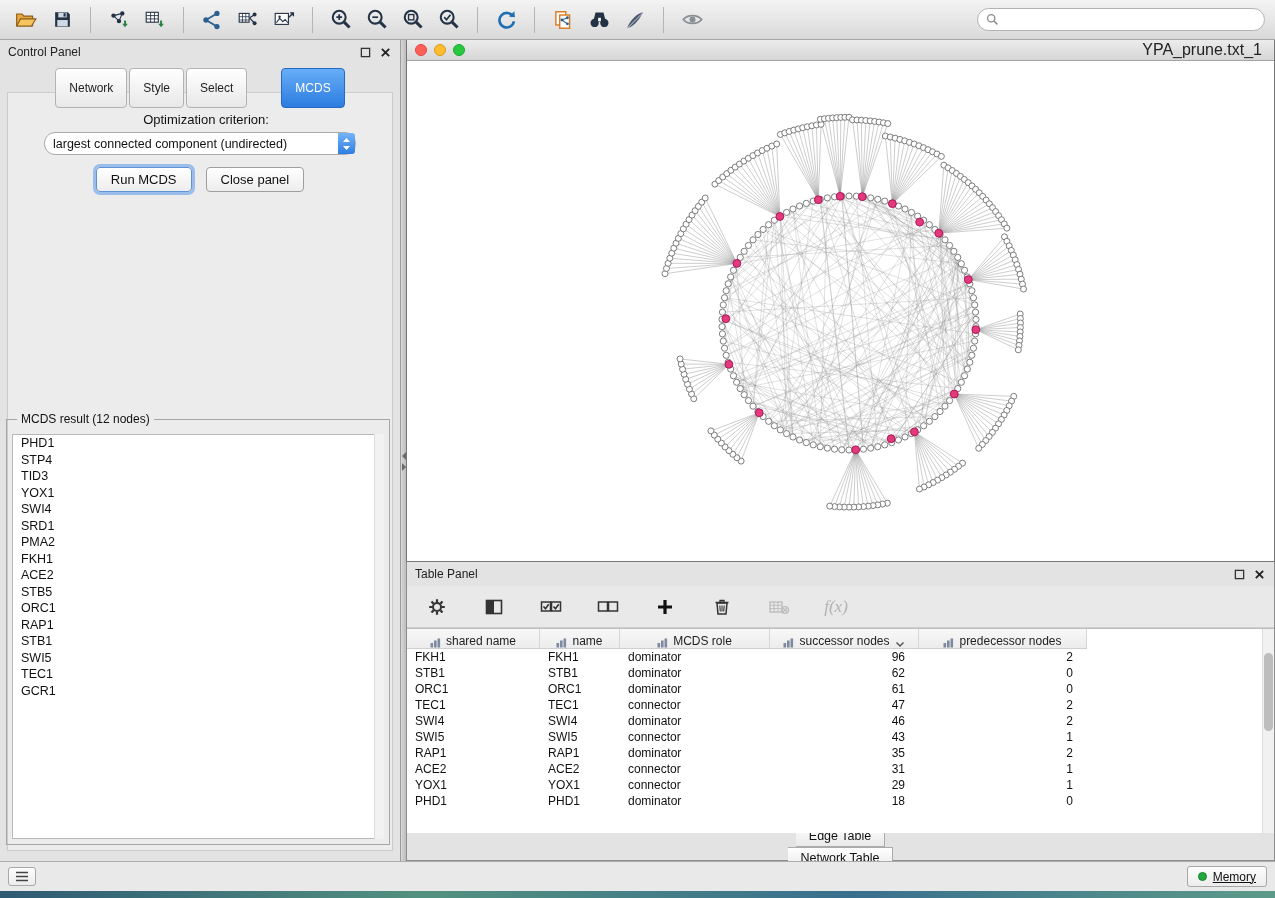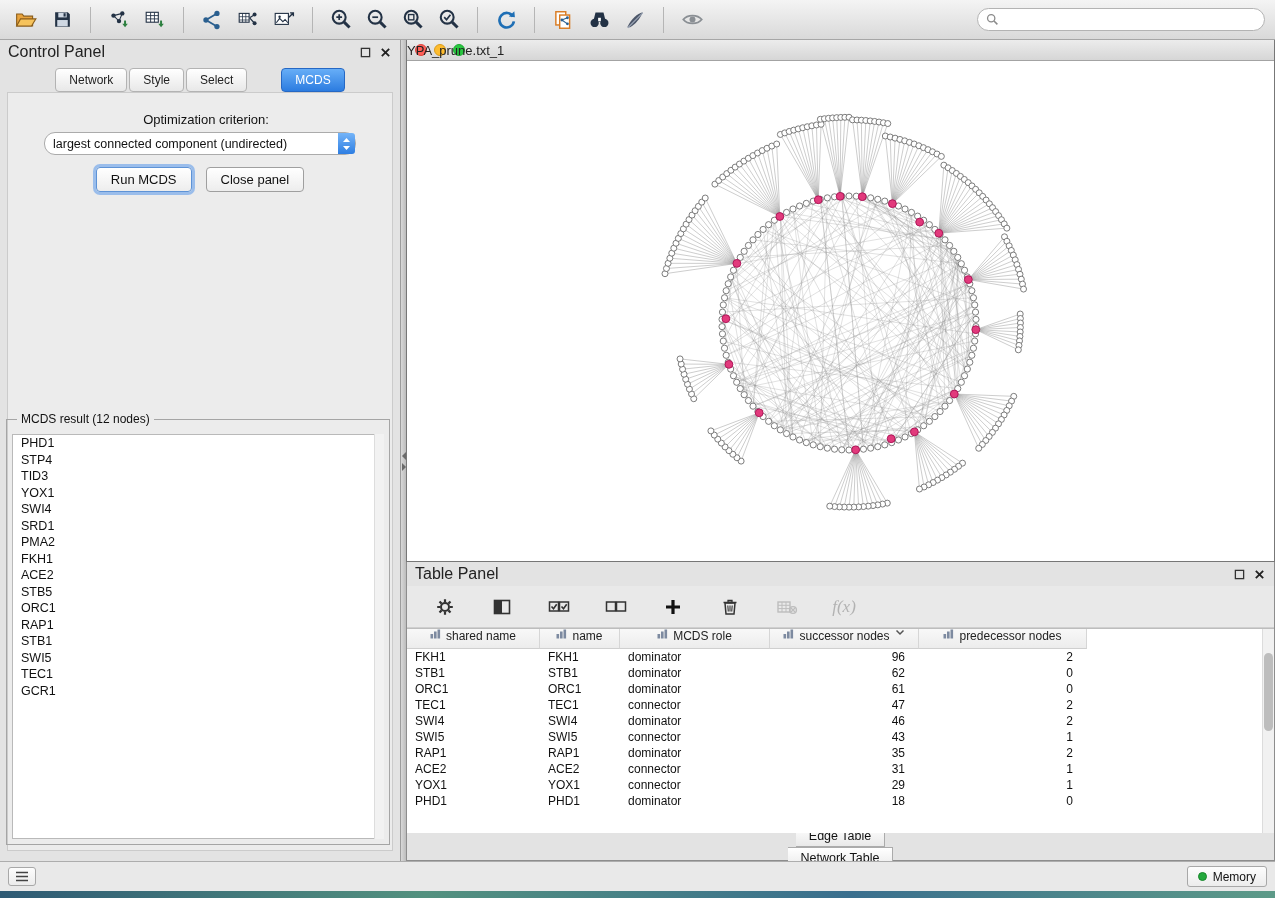--- a/index.html
+++ b/index.html
@@ -15,25 +15,25 @@
   .searchbox { margin-left:auto; width:288px; height:23px; background:#fff; border:1px solid #b3b3b3;
                border-radius:12px; display:flex; align-items:center; padding:0 8px; gap:5px; }
   .searchbox input { border:none; outline:none; flex:1; font-size:12px; font-family:"Liberation Sans",sans-serif; background:transparent; }
 
   
   .main { position:absolute; top:40px; left:0; right:0; bottom:37px; display:flex; }
 
   
   .cpanel { width:401px; background:#e3e3e3; position:relative; border-right:1px solid #9c9c9c; }
   .phead { height:24px; display:flex; align-items:center; padding:0 8px; gap:6px; }
-  .phead .ptitle { font-size:16px; color:#222; flex:1; }
+  .phead .ptitle { font-size:12px; color:#222; flex:1; }
   .wicon { width:14px; height:14px; display:flex; align-items:center; justify-content:center; }
   .cp-card { position:absolute; left:7px; right:7px; top:52px; bottom:10px; background:#ececec; border:1px solid #cbcbcb; }
   .cp-tabs { position:absolute; top:28px; left:0; right:0; display:flex; justify-content:center; gap:2px; z-index:2; }
-  .ctab { padding:4px 13px; font-size:12px; background:linear-gradient(#ffffff,#e8e8e8);
+  .ctab { padding:12px 13px; font-size:12px; background:linear-gradient(#ffffff,#e8e8e8);
           border:1px solid #b3b3b3; border-radius:4px; color:#222; }
   .ctab.active { background:linear-gradient(#67aef7,#2c7ce0); border-color:#2668c4; color:#fff;margin-left:32px; }
   .opt-label { position:absolute; top:72px; left:0; right:0; text-align:center; font-size:13px; color:#111;padding-left:12px; }
   .select { position:absolute; top:92px; left:44px; width:312px; height:23px; background:#fff;
             border:1px solid #ababab; border-radius:11px; display:flex; align-items:center; }
   .select-text { flex:1; padding:0 8px; font-size:12.5px; white-space:nowrap; overflow:hidden; }
   .select-arrows { width:17px; height:21px; border-radius:0 3px 3px 0;
                    background:linear-gradient(#74b4f8,#2e7ee2); display:flex; flex-direction:column;
                    align-items:center; justify-content:center; gap:1px; }
   .btn-row { position:absolute; top:127px; left:0; right:0; display:flex; justify-content:center; gap:14px; }
@@ -58,55 +58,55 @@
   
   .rightcol { flex:1; display:flex; flex-direction:column; }
   .netwin { height:522px; display:flex; flex-direction:column; border:1px solid #777; border-top:none; }
   .net-titlebar { height:21px; background:linear-gradient(#ececec,#d6d6d6); border-bottom:1px solid #a3a3a3;
                   display:flex; align-items:center; padding:0 8px; position:relative; }
   .lights { display:flex; gap:7px; }
   .light { width:12px; height:12px; border-radius:50%; }
   .light.red { background:#ff5f57; border:1px solid #dd4741; }
   .light.yellow { background:#febc2e; border:1px solid #d89c1e; }
   .light.green { background:#28c840; border:1px solid #1da832; }
-  .net-title { position:absolute; left:0; right:4px; text-align:left; font-size:13px; color:#222; pointer-events:none; }
+  .net-title { position:absolute; left:0; right:12px; text-align:right; font-size:16px; color:#222; pointer-events:none; }
   .net-canvas { flex:1; background:#fff; position:relative; overflow:hidden; }
   .net-canvas svg { display:block; width:100%; height:100%; }
 
   
   .tpanel { flex:1; background:#e3e3e3; display:flex; flex-direction:column; border:1px solid #8d8d8d; border-top:none; }
-  .tp-toolbar { height:42px; display:flex; align-items:center; padding-left:26px; gap:33px;
+  .tp-toolbar { height:42px; display:flex; align-items:center; padding-left:18px; gap:33px;
                 border-bottom:1px solid #cfcfcf; background:#e9e9e9; }
   .tpbtn { width:24px; height:24px; display:flex; align-items:center; justify-content:center; }
   .fx { font-family:"Liberation Serif", serif; font-style:italic; font-size:17px; color:#b2b2b2; }
   .tablewrap { flex:1; background:#fff; position:relative; border-top:1px solid #bdbdbd; overflow:hidden; }
   .thead, .trow { display:grid; grid-template-columns:133px 80px 150px 149px 168px 1fr; align-items:center; }
   .thead { height:20px; }
-  .th { height:20px; display:flex; align-items:flex-start; justify-content:center; gap:5px;
+  .th { height:20px; display:flex; align-items:flex-end; justify-content:center; gap:5px;
         background:linear-gradient(#f8f8f8,#ececec); border-right:1px solid #d6d6d6; border-bottom:1px solid #cfcfcf;
         font-size:12px; color:#222; overflow:hidden; }
   .trow { height:16px; font-size:12px; }
   .trow .txt { padding-left:8px; white-space:nowrap; }
   .trow .num { text-align:right; padding-right:14px; }
   .vscroll { position:absolute; top:0; bottom:0; right:0; width:12px; background:#f1f1f1; border-left:1px solid #dcdcdc; }
   .vthumb { position:absolute; top:24px; left:1px; width:9px; height:78px; background:#bdbdbd; border-radius:5px; }
   .tp-tabs { height:27px; display:flex; align-items:center; justify-content:center;flex-direction:column; }
   .ttab { padding:3px 13px; font-size:12.5px; background:linear-gradient(#ffffff,#e9e9e9);
           border:1px solid #ababab; border-left:none; color:#111; }
   .ttab:first-child { border-left:1px solid #ababab; border-radius:4px 0 0 4px; }
   .ttab:last-child { border-radius:0 4px 4px 0; }
   .ttab.active { background:linear-gradient(#67aef7,#2c7ce0); border-color:#2668c4; color:#fff; }
 
   
   .statusbar { position:absolute; left:0; right:0; bottom:7px; height:30px; background:#e9e9e9;
                border-top:1px solid #adadad; display:flex; align-items:center; padding:0 8px; }
   .sbtn { width:28px; height:19px; border:1px solid #a8a8a8; border-radius:3px; background:linear-gradient(#fdfdfd,#ececec);
           display:flex; align-items:center; justify-content:center; }
   .membtn { margin-left:auto; height:21px; border:1px solid #a8a8a8; border-radius:3px;
-            background:linear-gradient(#fdfdfd,#ececec); display:flex; align-items:center; gap:6px; padding:0 10px; font-size:12px; }
+            background:linear-gradient(#fdfdfd,#ececec); display:flex; align-items:center; gap:6px; padding:0 10px; font-size:12px;text-decoration:underline; }
   .greendot { width:9px; height:9px; border-radius:50%; background:#23a83c; border:1px solid #18862c; }
   .desktopstrip { position:absolute; left:0; right:0; bottom:0; height:7px;
                   background:linear-gradient(90deg,#2e5a74,#53917f,#3a6f8e,#5d9a88); }
 </style>
 </head>
 <body>
 
 <div class="app">
 
   <div class="toolbar">

